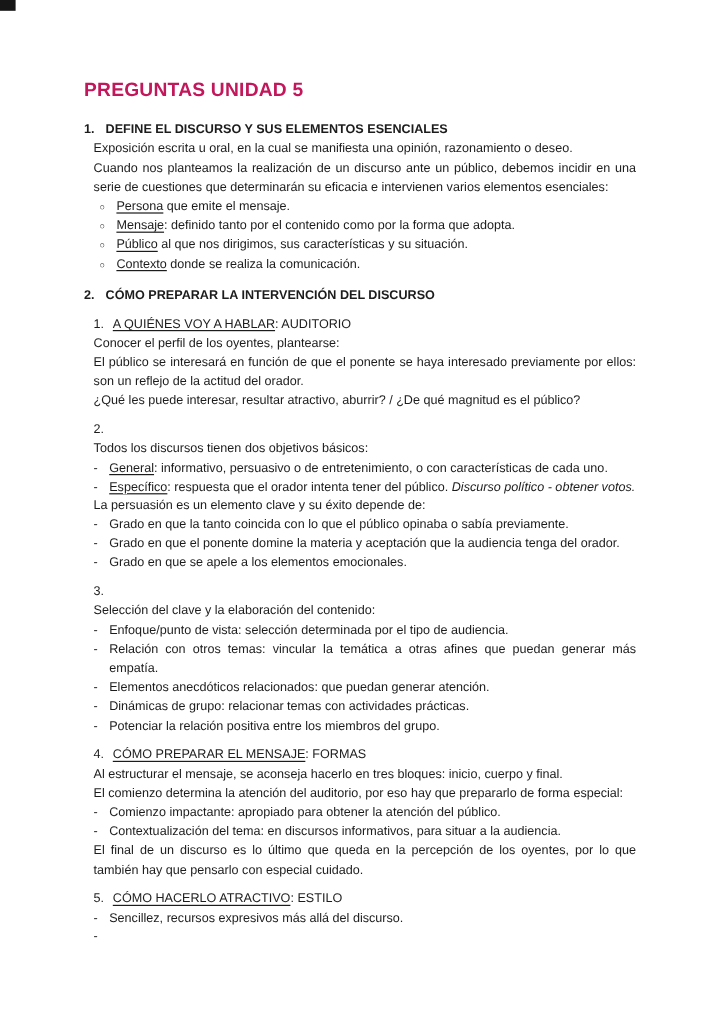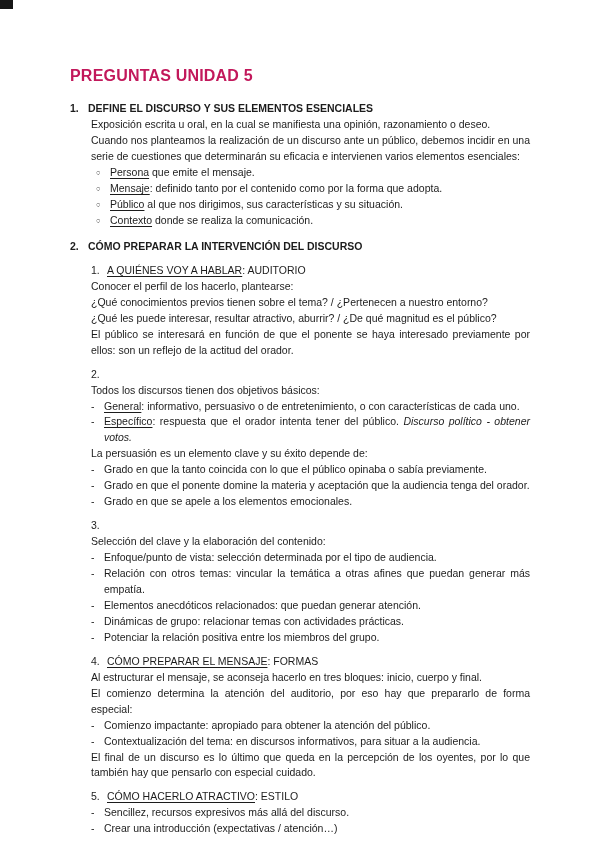--- a/index.html
+++ b/index.html
@@ -10,21 +10,21 @@
     padding:64px 70px 0 70px;
     font-family:"Liberation Sans","DejaVu Sans",sans-serif;
     font-size:10.5px; line-height:1.52; color:var(--ink);
   }
   .corner-mark { position:absolute; top:0; left:0; width:13px; height:9px; background:#161616; }
   .doc-title { margin:0 0 13px 0; font-size:16px; font-weight:700; color:var(--accent); letter-spacing:.2px; }
   .sec { margin-top:10px; }
   .sec.first { margin-top:0; }
   .sec-head { display:flex; font-weight:700; }
   .sec-num { flex:0 0 18px; }
-  .sec-body { margin-left:21px; }
+  .sec-body { margin-left:8px; }
   .para { margin:0; text-align:justify; }
   .sub { margin-top:8px; }
   .sub-head { display:flex; }
   .sub-num { flex:0 0 16px; }
   .u { text-decoration:underline; text-underline-offset:1.5px;text-align:center; }
   .it { font-style:italic; }
   ul.blist { list-style:none; margin:0; padding:0; }
   li.bullet { position:relative; padding-left:13px; margin:0; text-align:justify; }
   li.bullet > .marker { position:absolute; left:0; top:0; }
   ul.circle-list { margin-left:4px; }
@@ -61,24 +61,23 @@
       <span class="sec-num">2.</span>
       <span>CÓMO PREPARAR LA INTERVENCIÓN DEL DISCURSO</span>
     </div>
     <div class="sec-body">
 
       <div class="sub">
         <div class="sub-head">
           <span class="sub-num">1.</span>
           <span><span class="u">A QUIÉNES VOY A HABLAR</span><span>: AUDITORIO</span></span>
         </div>
-        <p class="para">Conocer el perfil de los hacerlo, plantearse:</p>
-        <p class="para">¿Qué conocimientos previos tienen sobre el tema? / ¿Pertenecen a nuestro entorno?</p>
+        <p class="para">Conocer el perfil de los oyentes, plantearse:</p>
+        <p class="para">El público se interesará en función de que el ponente se haya interesado previamente por ellos: son un reflejo de la actitud del orador.</p>
         <p class="para">¿Qué les puede interesar, resultar atractivo, aburrir? / ¿De qué magnitud es el público?</p>
-        <p class="para">El público se interesará en función de que el ponente se haya interesado previamente por ellos: son un reflejo de la actitud del orador.</p>
       </div>
 
       <div class="sub">
         <div class="sub-head">
           <span class="sub-num">2.</span>
         </div>
         <p class="para">Todos los discursos tienen dos objetivos básicos:</p>
         <ul class="blist">
           <li class="bullet"><span class="marker">-</span><span class="u">General</span><span>: informativo, persuasivo o de entretenimiento, o con características de cada uno.</span></li>
           <li class="bullet"><span class="marker">-</span><span class="u">Específico</span><span>: respuesta que el orador intenta tener del público. </span><span class="it">Discurso político - obtener votos.</span></li>
@@ -119,19 +118,19 @@
         <p class="para">El final de un discurso es lo último que queda en la percepción de los oyentes, por lo que también hay que pensarlo con especial cuidado.</p>
       </div>
 
       <div class="sub">
         <div class="sub-head">
           <span class="sub-num">5.</span>
           <span><span class="u">CÓMO HACERLO ATRACTIVO</span><span>: ESTILO</span></span>
         </div>
         <ul class="blist">
           <li class="bullet"><span class="marker">-</span><span>Sencillez, recursos expresivos más allá del discurso.</span></li>
-          <li class="bullet"><span class="marker">-</span><span>Crear una introducción (expectativas / atención…)</span></li>
+          <li class="bullet"><span class="marker">-</span></li>
         </ul>
       </div>
 
     </div>
   </section>
 </div>
 
 </body></html>

